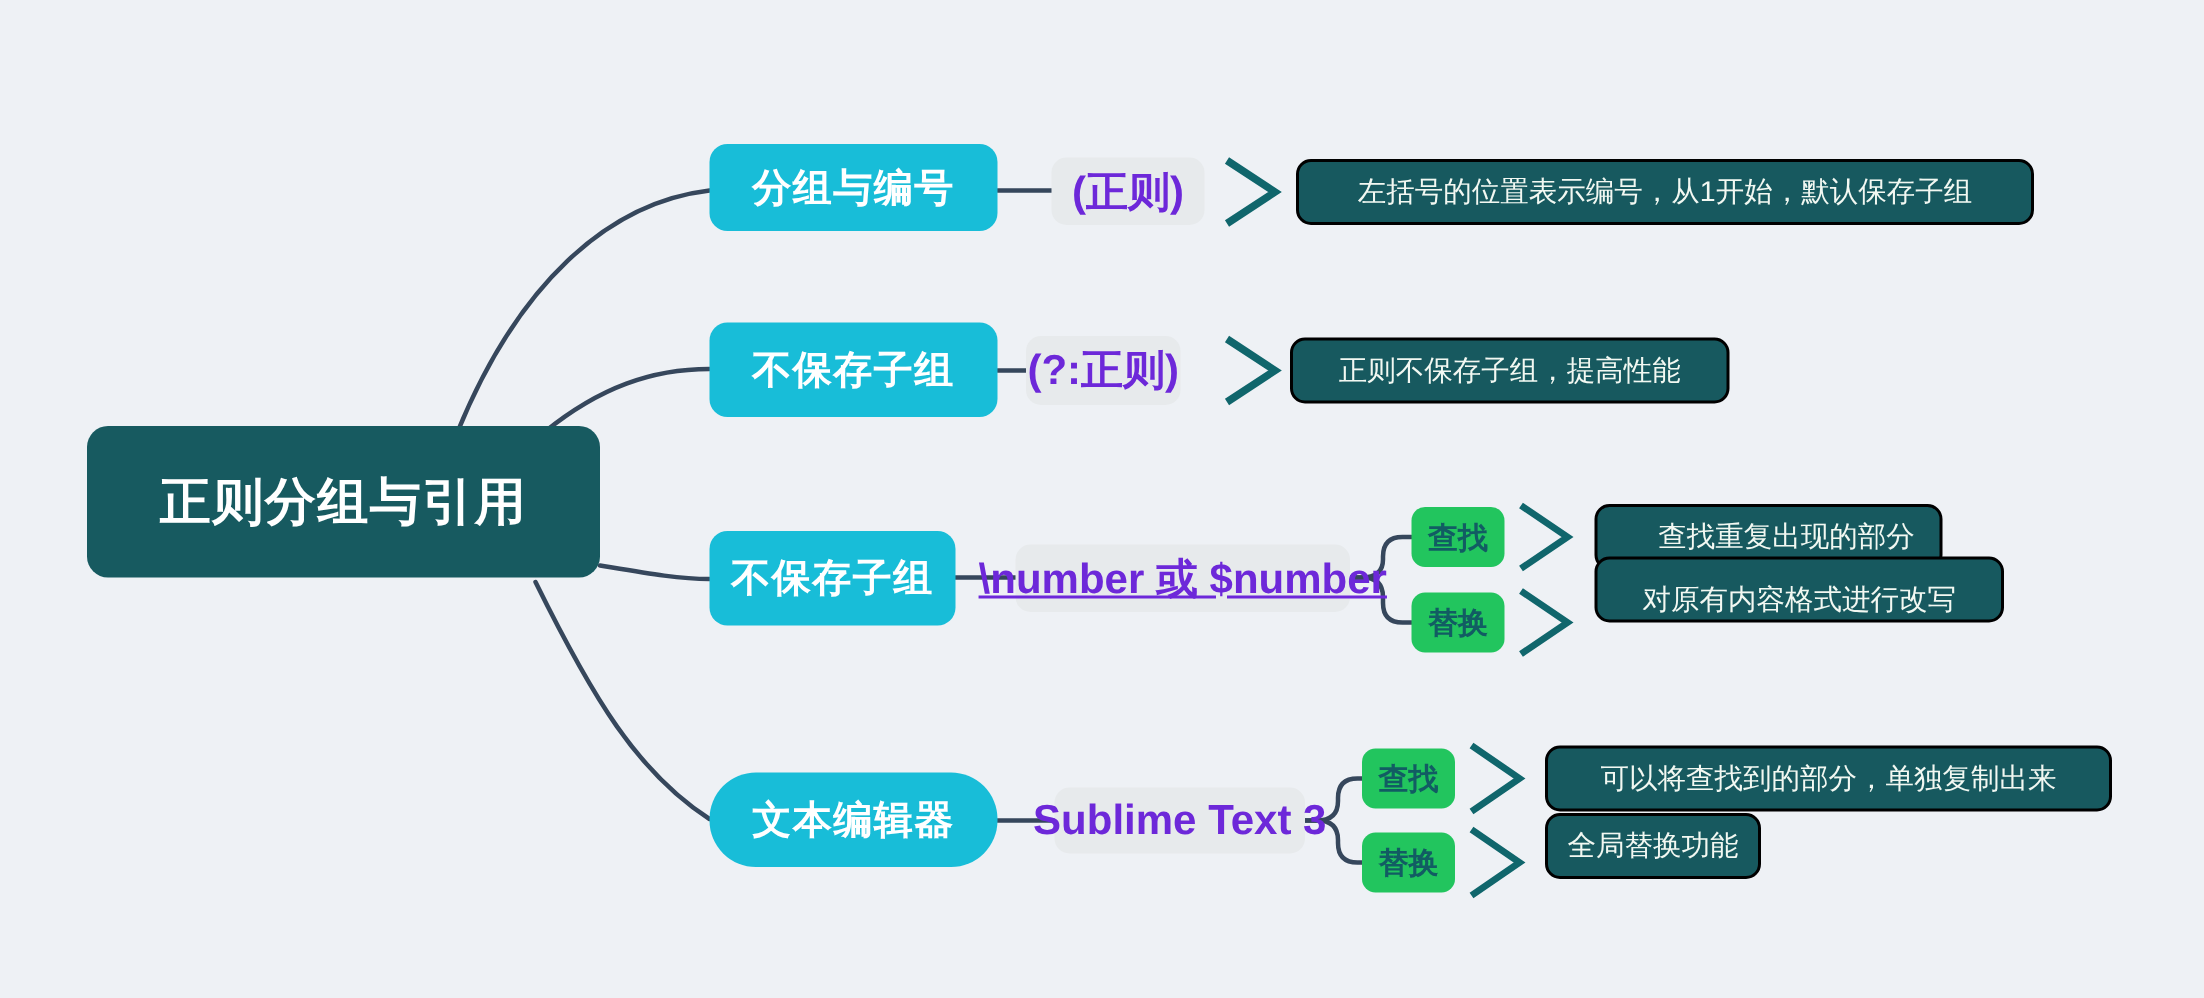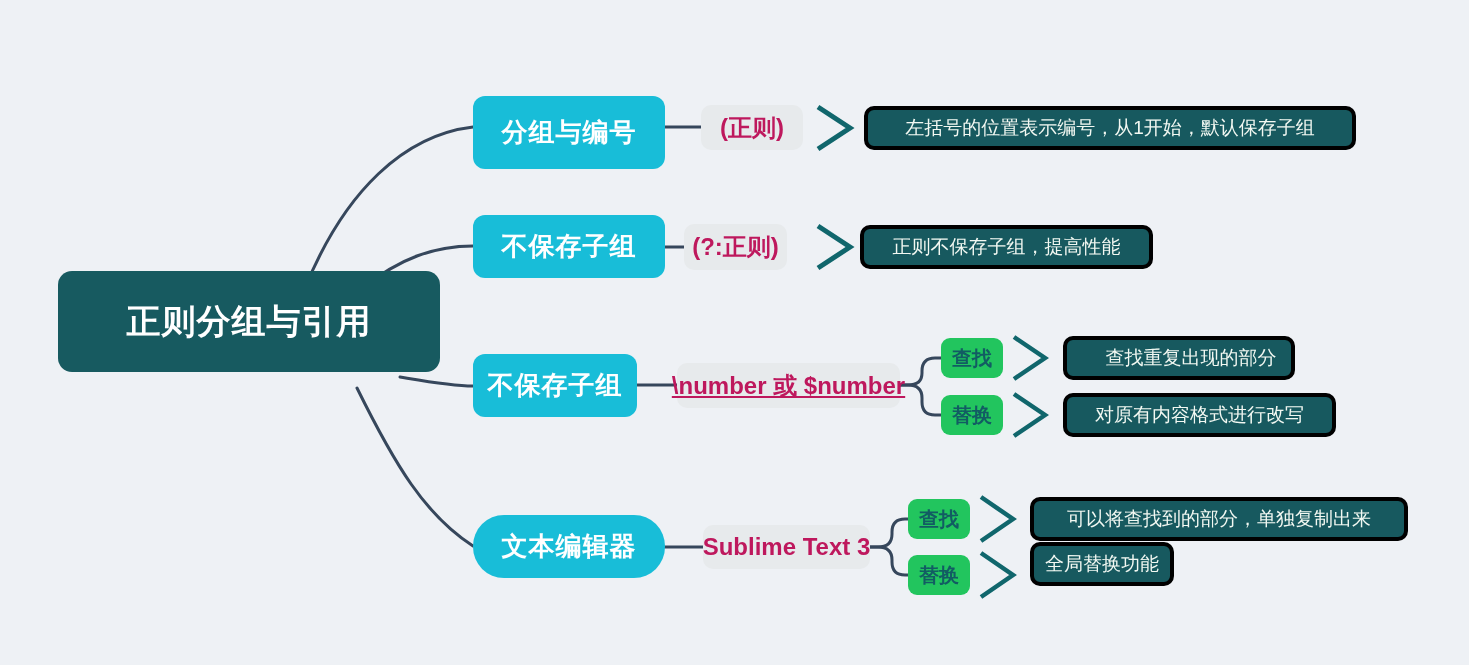--- a/index.html
+++ b/index.html
@@ -16,30 +16,30 @@
   }
   .root{
     background:#175a60;color:#ffffff;border-radius:14px;
     font-size:34px;font-weight:bold;letter-spacing:1px;
   }
   .branch{
     background:#18bdd8;color:#ffffff;border-radius:12px;
     font-size:26px;font-weight:bold;letter-spacing:1px;
   }
   .code{
-    background:#e7eaec;color:#be185d;border-radius:10px;
-    font-size:24px;font-weight:bold;
+    background:#e7eaec;color:#6d28d9;border-radius:10px;
+    font-size:28px;font-weight:bold;
   }
   .sub{
     background:#22c55e;color:#125c63;border-radius:9px;
     font-size:20px;font-weight:bold;
   }
   .note{
     background:#17595f;color:#f2f8f2;border-radius:10px;
-    border:4px solid #000000;font-size:19px;font-weight:500;
+    border:2px solid #000000;font-size:19px;font-weight:500;
   }
 </style>
 </head>
 <body>
 
 <div class="canvas">
 
   <svg class="edges" viewBox="0 0 1469 665">
 
     <path class="edge" d="M 305 288 C 345 190, 405 135, 473 127"></path>
@@ -59,25 +59,25 @@
     <path class="edge" d="M 868 547 H 878 Q 892 547 892 560 V 562 Q 892 575 905 575 H 908"></path>
 
     <path class="chev" stroke-width="5" d="M 818 107 L 850 128 L 818 149"></path>
     <path class="chev" stroke-width="5" d="M 818 226 L 850 247 L 818 268"></path>
     <path class="chev" stroke-width="4.5" d="M 1014 337 L 1045 358 L 1014 379"></path>
     <path class="chev" stroke-width="4.5" d="M 1014 394 L 1045 415 L 1014 436"></path>
     <path class="chev" stroke-width="4.5" d="M 981 497 L 1013 519 L 981 541"></path>
     <path class="chev" stroke-width="4.5" d="M 981 553 L 1013 575 L 981 597"></path>
   </svg>
 
-  <div class="node root" style="left:58px;top:271px;width:382px;height:101px;">
+  <div class="node root" style="left:58px;top:284px;width:342px;height:101px;">
     <span>正则分组与引用</span>
   </div>
 
-  <div class="node branch" style="left:473px;top:96px;width:192px;height:73px;text-align:right;">
+  <div class="node branch" style="left:473px;top:96px;width:192px;height:58px;text-align:right;">
     <span>分组与编号</span>
   </div>
   <div class="node code" style="left:701px;top:105px;width:102px;height:45px;">
     <span>(正则)</span>
   </div>
   <div class="node note" style="left:864px;top:106px;width:492px;height:44px;">
     <span>左括号的位置表示编号，从1开始，默认保存子组</span>
   </div>
 
   <div class="node branch" style="left:473px;top:215px;width:192px;height:63px;">
@@ -98,21 +98,21 @@
   </div>
   <div class="node sub" style="left:941px;top:338px;width:62px;height:40px;">
     <span>查找</span>
   </div>
   <div class="node note" style="left:1063px;top:336px;width:232px;height:44px;padding-left:24px;">
     <span>查找重复出现的部分</span>
   </div>
   <div class="node sub" style="left:941px;top:395px;width:62px;height:40px;">
     <span>替换</span>
   </div>
-  <div class="node note" style="left:1063px;top:393px;width:273px;height:44px;">
+  <div class="node note" style="left:1063px;top:371px;width:273px;height:44px;align-items:flex-end;">
     <span>对原有内容格式进行改写</span>
   </div>
 
   <div class="node branch" style="left:473px;top:515px;width:192px;height:63px;border-radius:31px;">
     <span>文本编辑器</span>
   </div>
   <div class="node code" style="left:703px;top:525px;width:167px;height:44px;">
     <span>Sublime Text 3</span>
   </div>
   <div class="node sub" style="left:908px;top:499px;width:62px;height:40px;">

